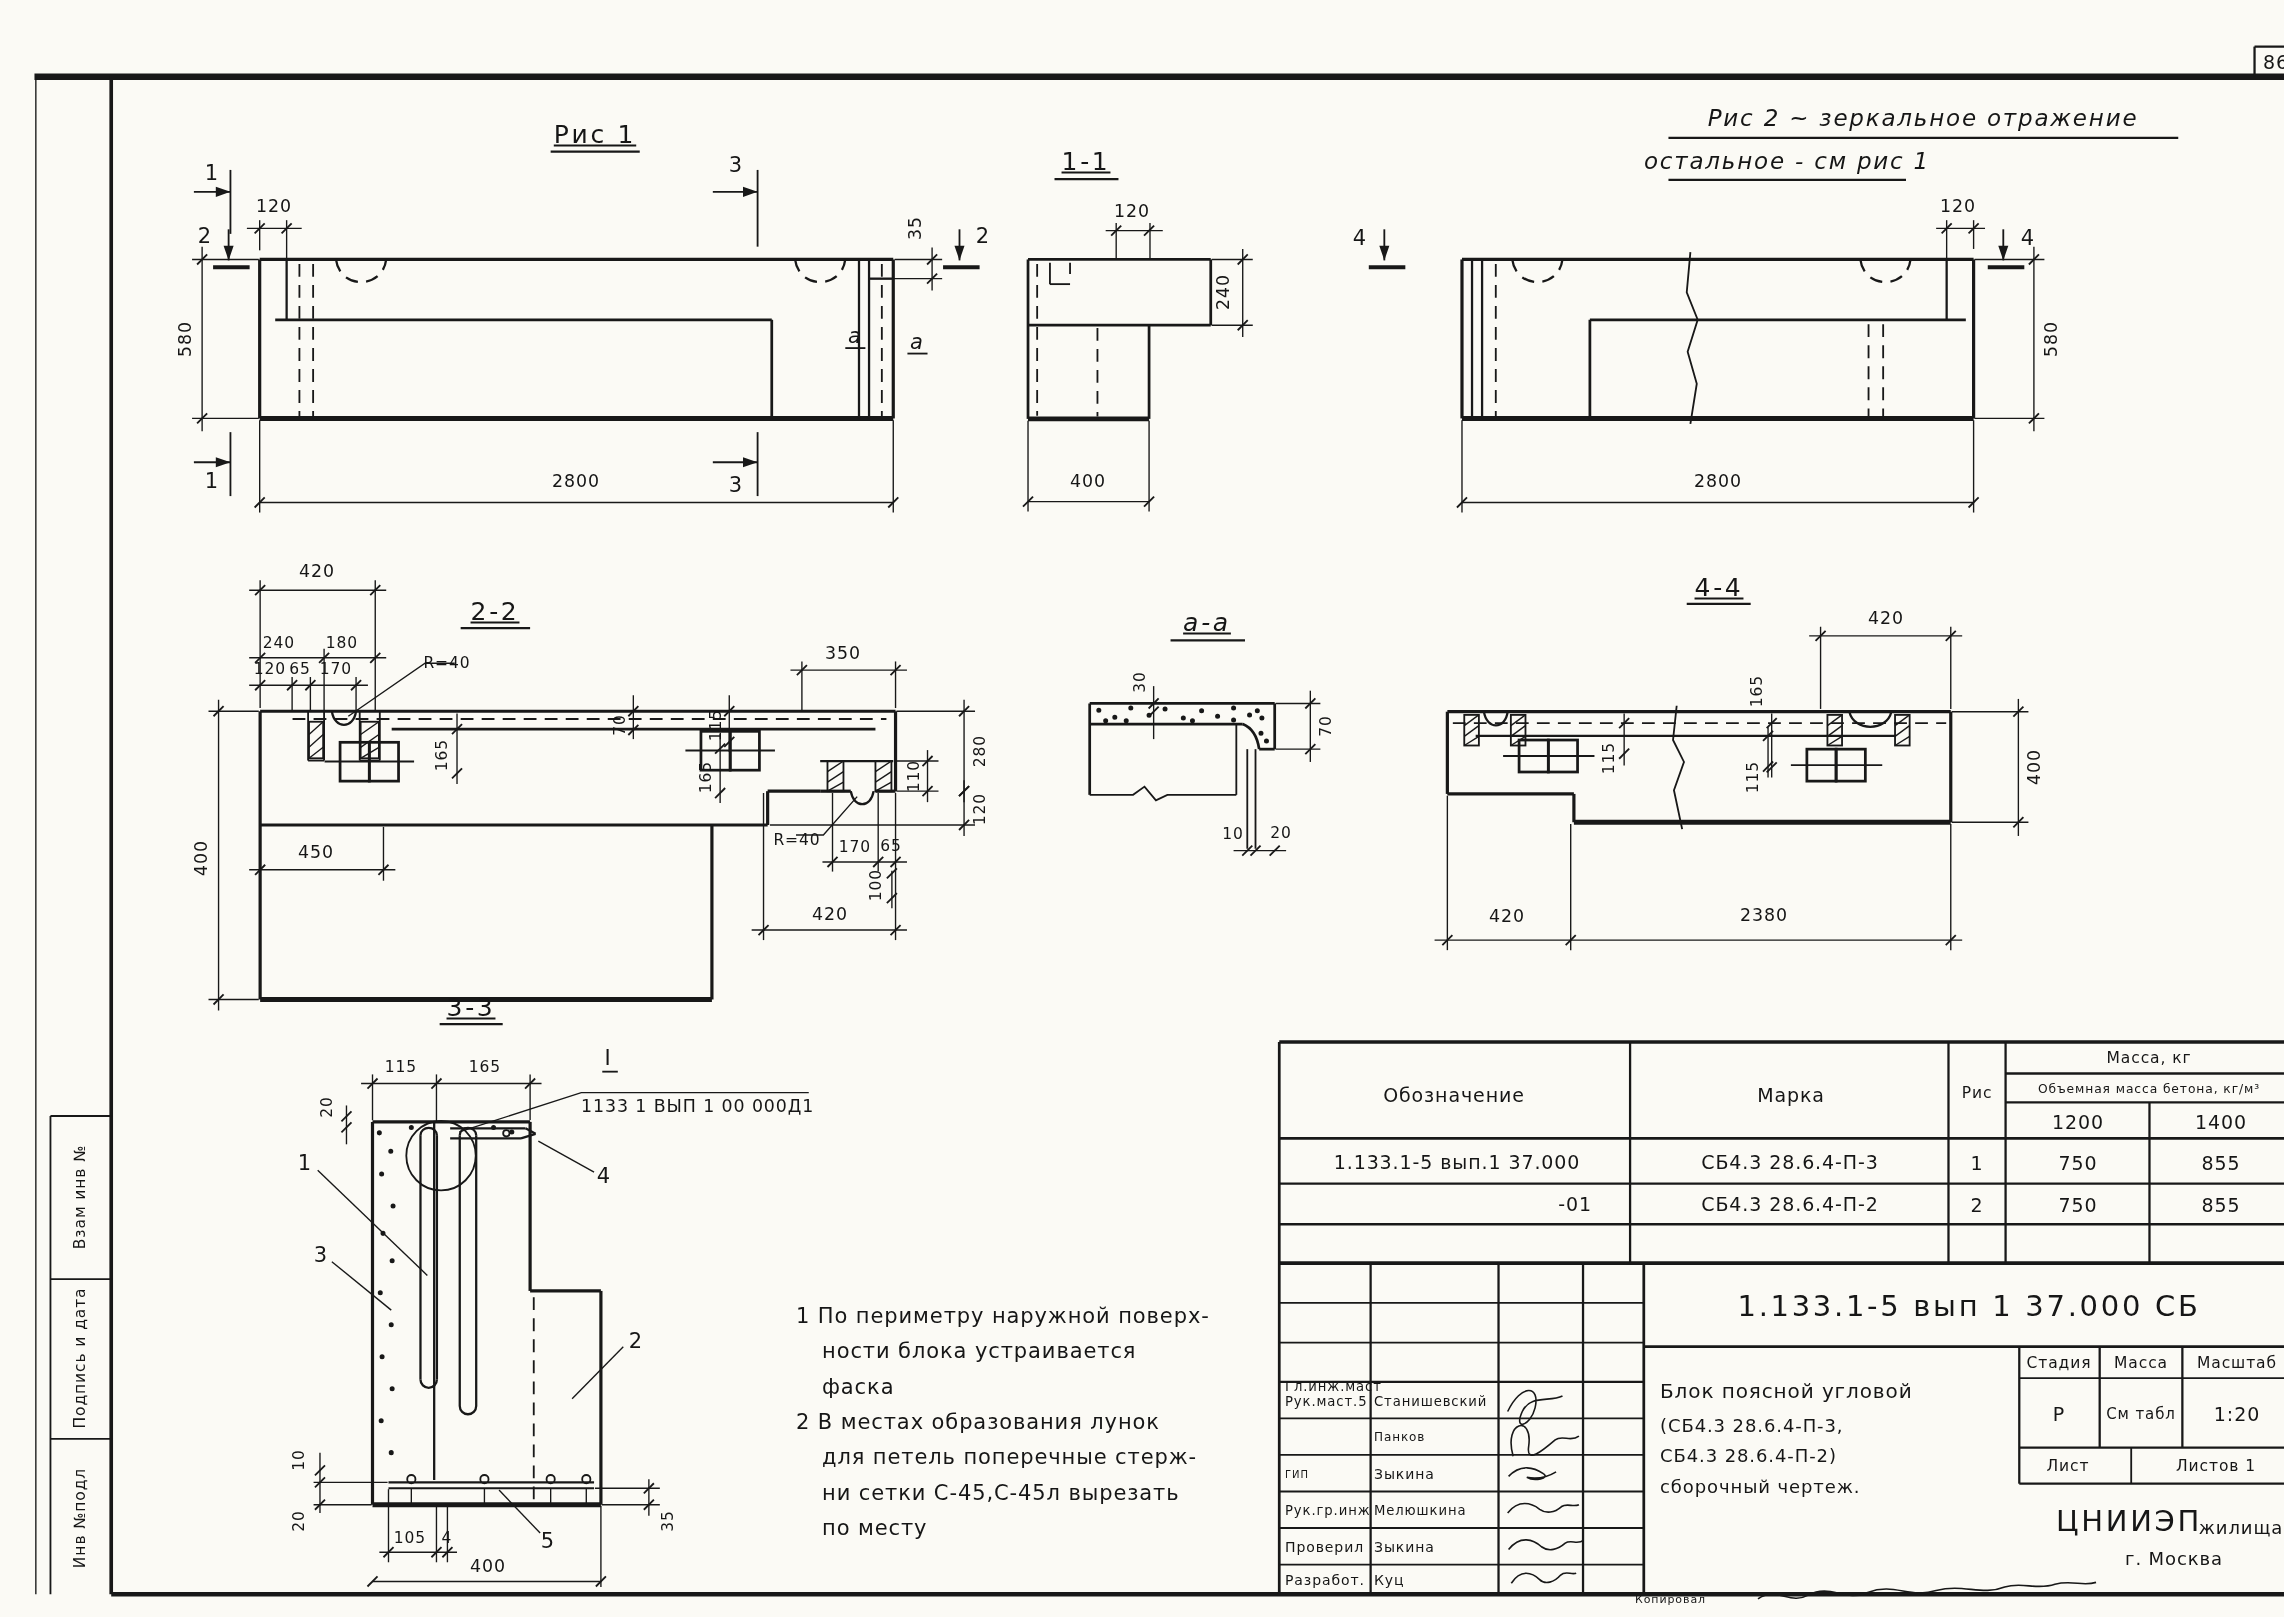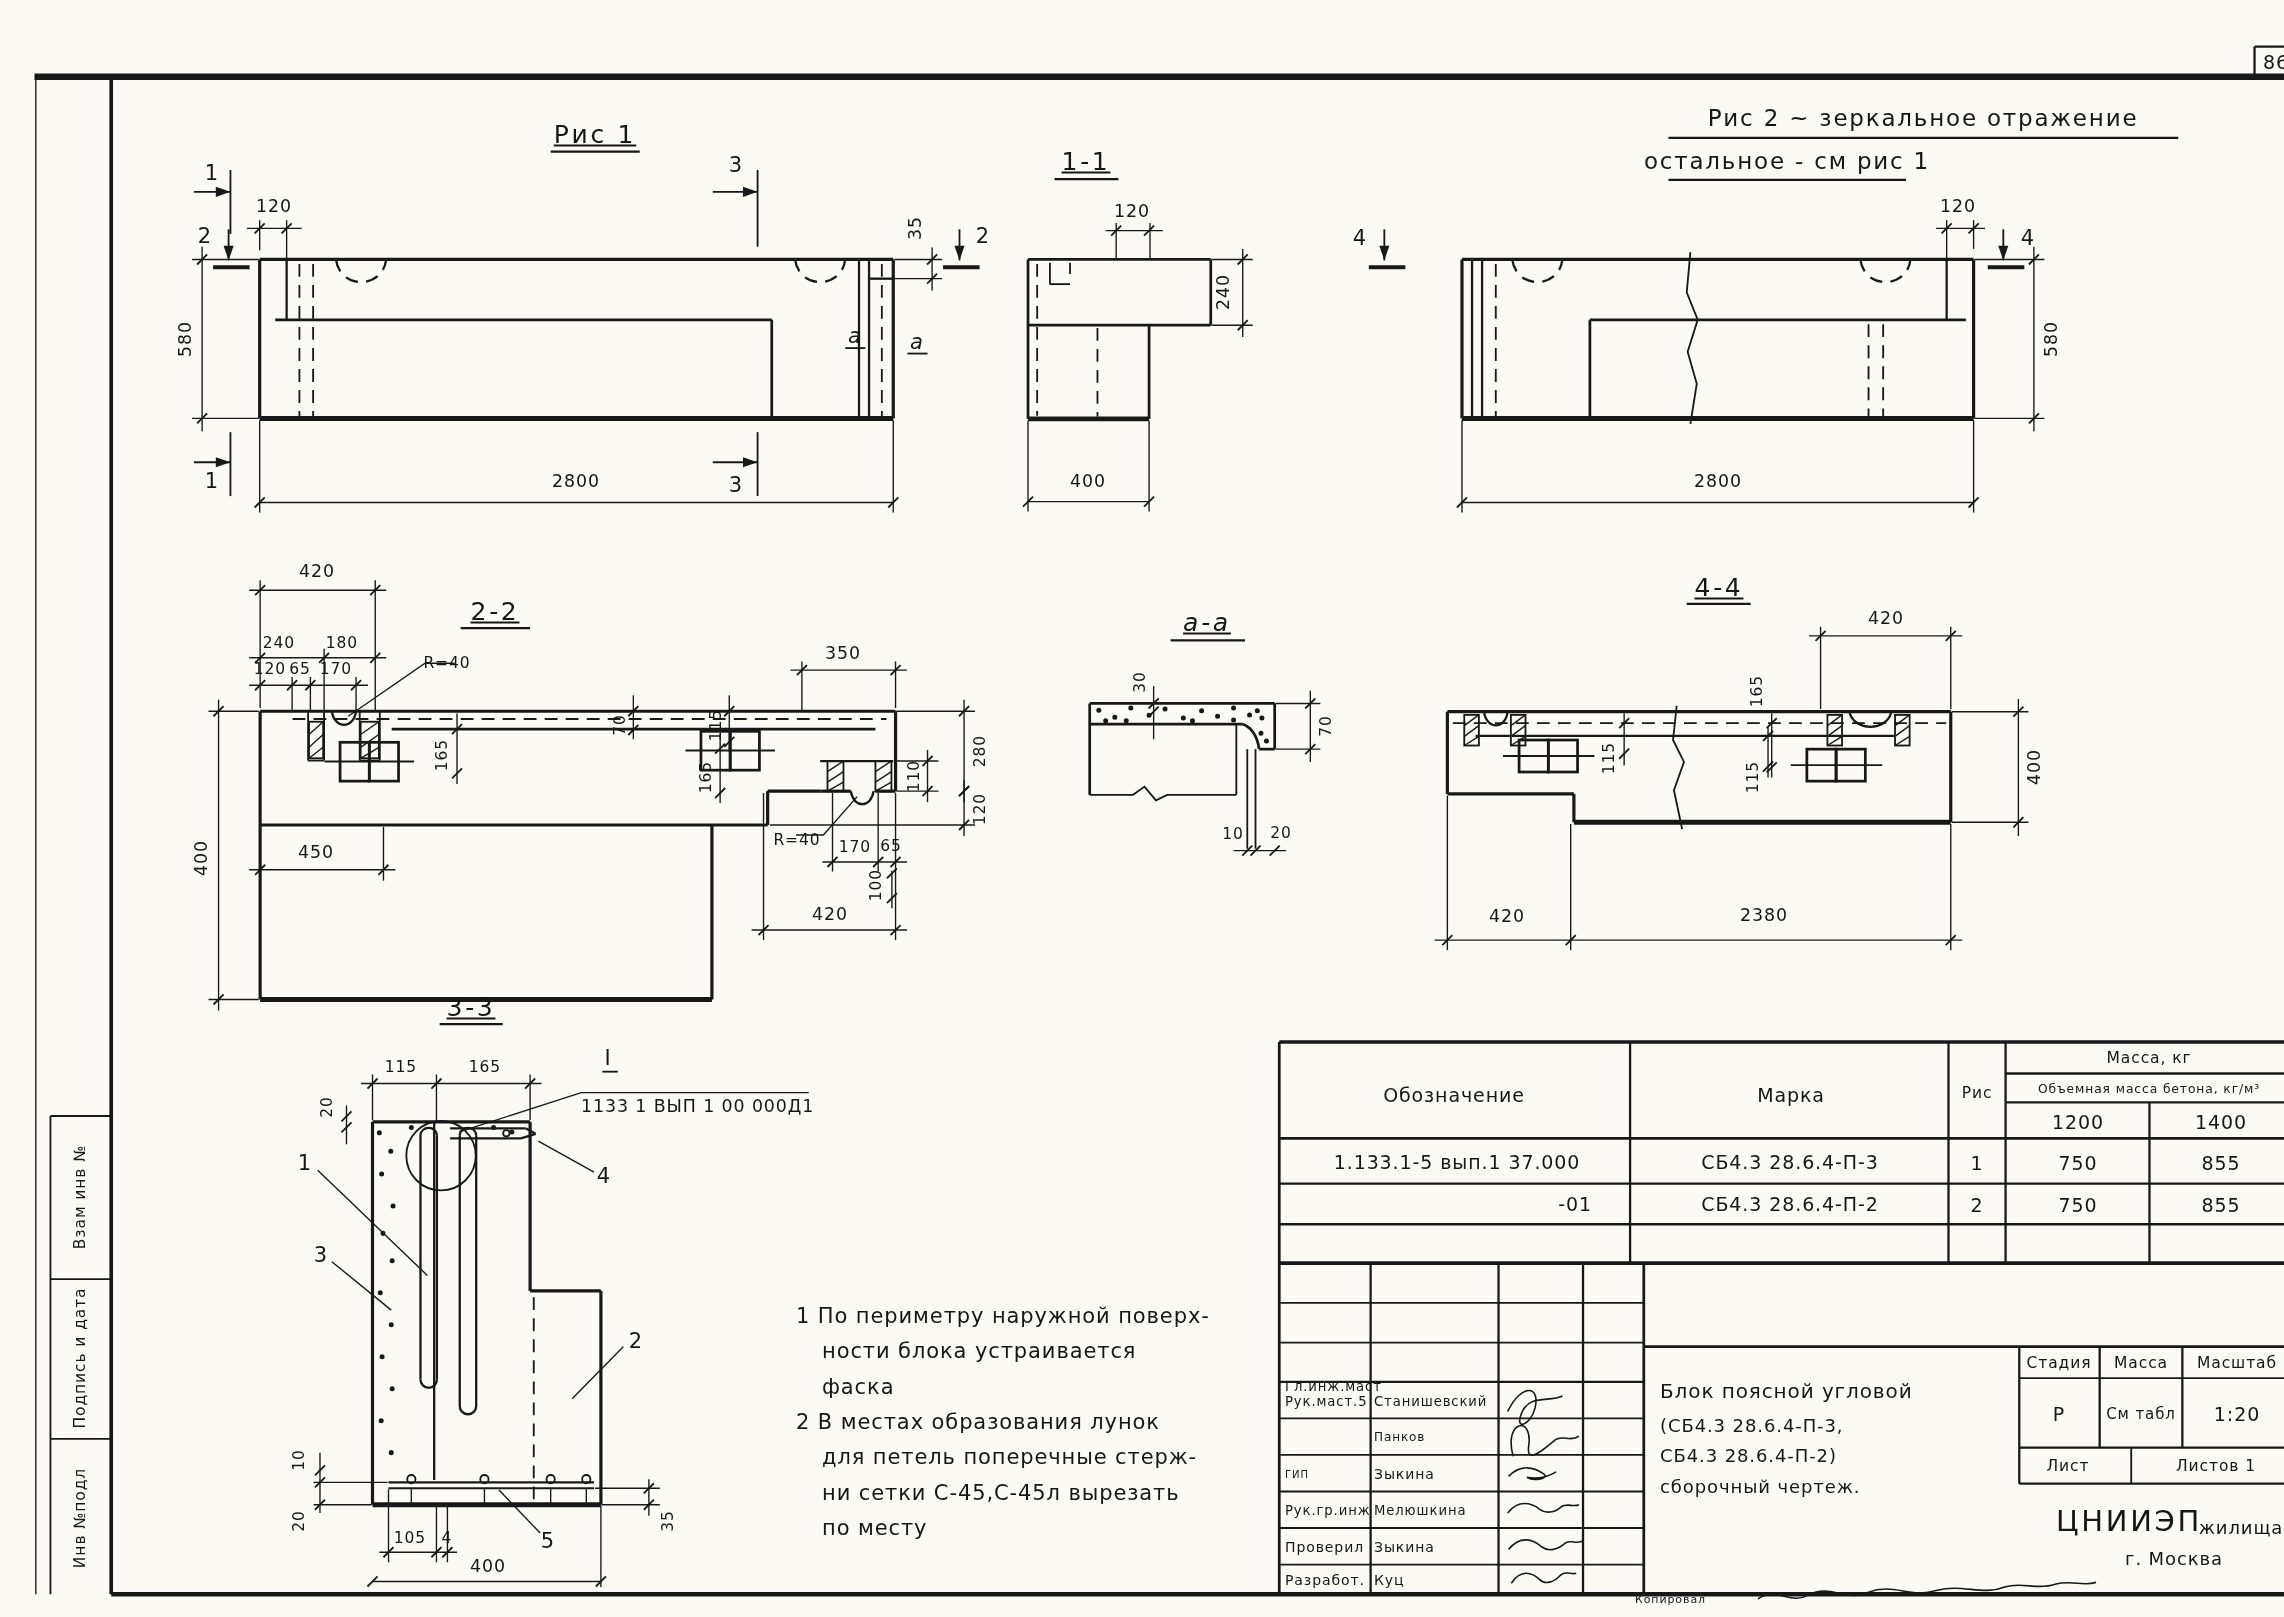--- a/index.html
+++ b/index.html
@@ -7,21 +7,21 @@
          font-family:"DejaVu Sans",sans-serif;color:#161616;}
   svg.art{position:absolute;left:0;top:0;}
   .t{position:absolute;transform:translate(-50%,-50%);white-space:nowrap;color:#161616;
      font-family:"DejaVu Sans",sans-serif;letter-spacing:0.9px;}
   .r{transform:translate(-50%,-50%) rotate(-90deg);}
   .lft{transform:translate(0,-50%);}
   .d{font-size:17.4px;}
   .dm{font-size:15.5px;}
   .tt{font-size:25px;letter-spacing:2.7px;text-decoration:underline;}
   .mk{font-size:21px;}
-  .cap{font-size:23px;letter-spacing:1.8px;}
+  .cap{font-size:23px;letter-spacing:1.8px;font-style:italic;}
   .nt{font-size:21px;letter-spacing:0.9px;}
   .tb{font-size:19px;}
   .it{font-style:italic;}
   .big{font-size:29px;letter-spacing:2.7px;}
 </style>
 </head>
 <body>
 
 <div class="sheet">
   <svg class="art" id="art" width="2342" height="1618" viewBox="0 0 5126 3542">
@@ -613,20 +613,21 @@
   <div class="t tb" style="left:1790px;top:1162px">СБ4.3 28.6.4-П-3</div>
   <div class="t tb" style="left:1977px;top:1163px">1</div>
   <div class="t tb" style="left:2078px;top:1163px">750</div>
   <div class="t tb" style="left:2221px;top:1163px">855</div>
   <div class="t tb" style="left:1575px;top:1204px">-01</div>
   <div class="t tb" style="left:1790px;top:1204px">СБ4.3 28.6.4-П-2</div>
   <div class="t tb" style="left:1977px;top:1205px">2</div>
   <div class="t tb" style="left:2078px;top:1205px">750</div>
   <div class="t tb" style="left:2221px;top:1205px">855</div>
 
+  <div class="t big" style="left:1969px;top:1306px">1.133.1-5 вып 1 37.000 СБ</div>
 
   <div class="t lft" style="left:1285px;top:1401px;font-size:13.2px">Рук.маст.5</div>
   <div class="t lft" style="left:1374px;top:1401px;font-size:13.2px">Станишевский</div>
   <div class="t lft" style="left:1285px;top:1386px;font-size:13.2px">Гл.инж.маст</div>
   <div class="t lft" style="left:1374px;top:1437px;font-size:12px">Панков</div>
   <div class="t lft" style="left:1285px;top:1474px;font-size:10px">ГИП</div>
   <div class="t lft" style="left:1374px;top:1474px;font-size:14px">Зыкина</div>
   <div class="t lft" style="left:1285px;top:1510px;font-size:13.2px">Рук.гр.инж</div>
   <div class="t lft" style="left:1374px;top:1510px;font-size:13.2px">Мелюшкина</div>
   <div class="t lft" style="left:1285px;top:1547px;font-size:14px">Проверил</div>

